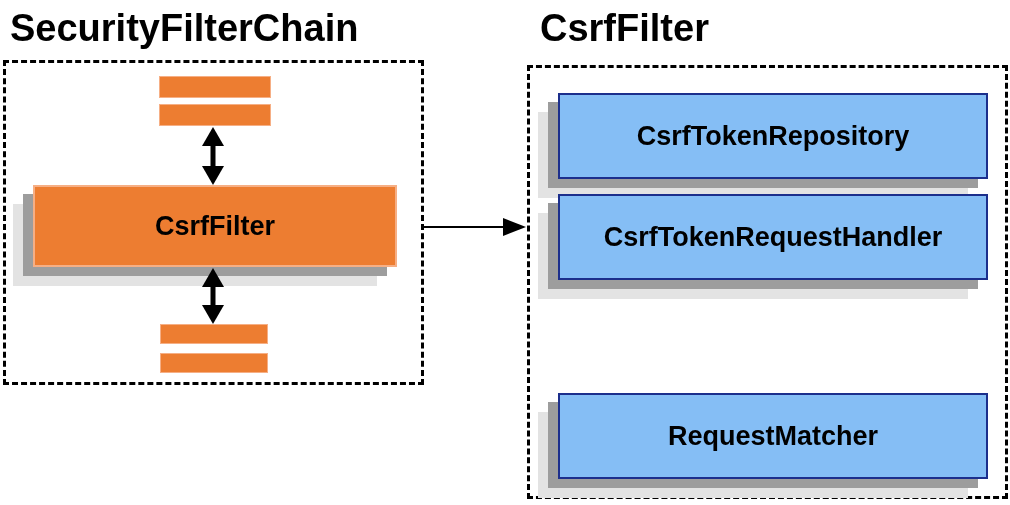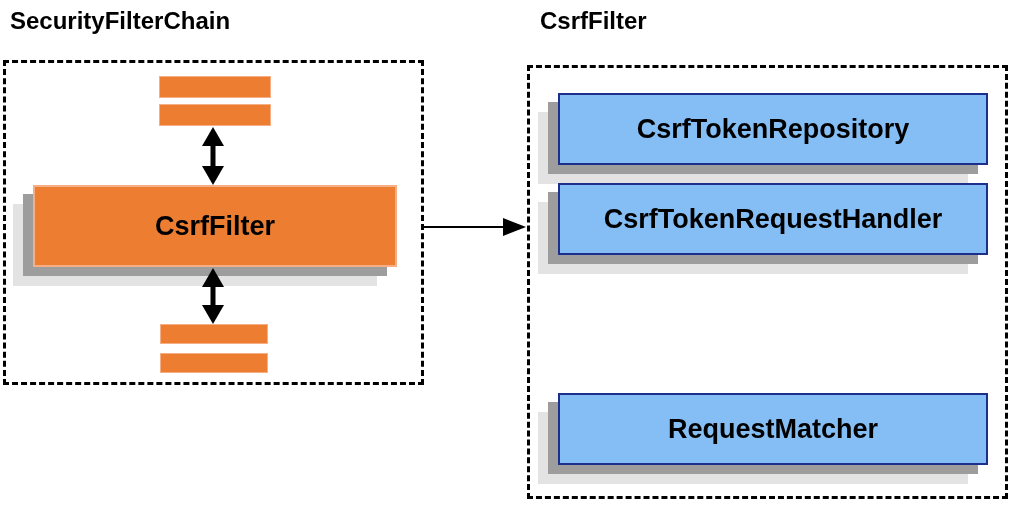--- a/index.html
+++ b/index.html
@@ -10,21 +10,21 @@
   }
   .page {
     position: relative;
     width: 1010px;
     height: 505px;
     background: #ffffff;
     overflow: hidden;
   }
   .diagram-title {
     position: absolute;
-    font-size: 24px;
+    font-size: 38px;
     font-weight: bold;
     color: #000000;
     white-space: nowrap;
     letter-spacing: 0px;
   }
   .title-left  { left: 10px;  top: 7px; }
   .title-right { left: 540px; top: 7px; }
 
   .dashed-panel {
     position: absolute;
@@ -58,30 +58,30 @@
     background: var(--orange-fill, #ED7D31);
     border: 2px solid var(--orange-border, #F6AF85);
     box-sizing: border-box;
     display: flex;
     align-items: center;
     justify-content: center;
   }
   .component-box {
     position: absolute;
     left: 558px;
-    width: 430px; height: 72px;
+    width: 430px; height: 86px;
     background: var(--blue-fill, #85BEF5);
     border: 2px solid var(--blue-border, #1C2F8C);
     box-sizing: border-box;
     display: flex;
     align-items: center;
     justify-content: center;
   }
   .comp-1 { top: 93px;  }
-  .comp-2 { top: 183px; }
+  .comp-2 { top: 194px; }
   .comp-3 { top: 293px; }
   .comp-4 { top: 393px; }
 
   .box-label {
     font-size: 27px;
     font-weight: bold;
     color: #000000;
     white-space: nowrap;
   }
 

